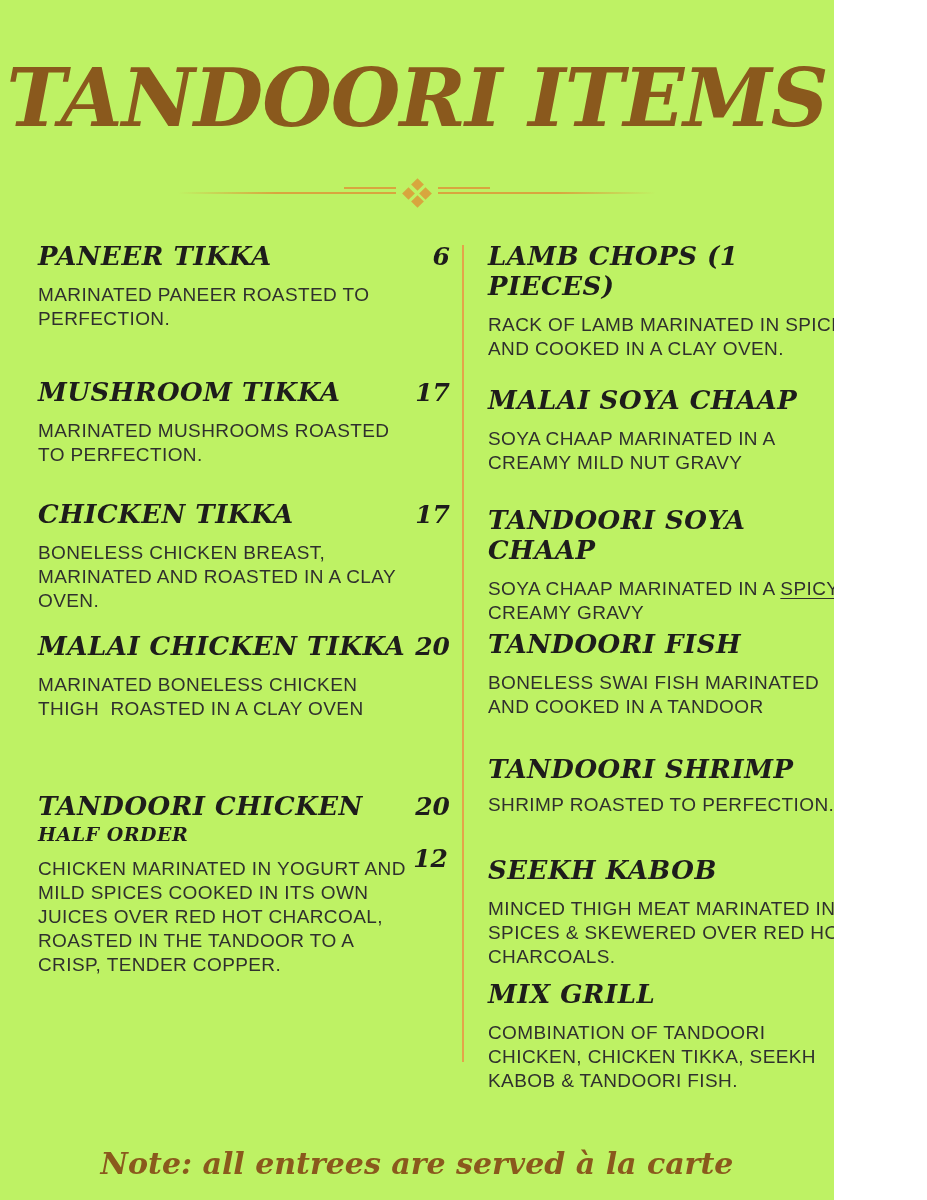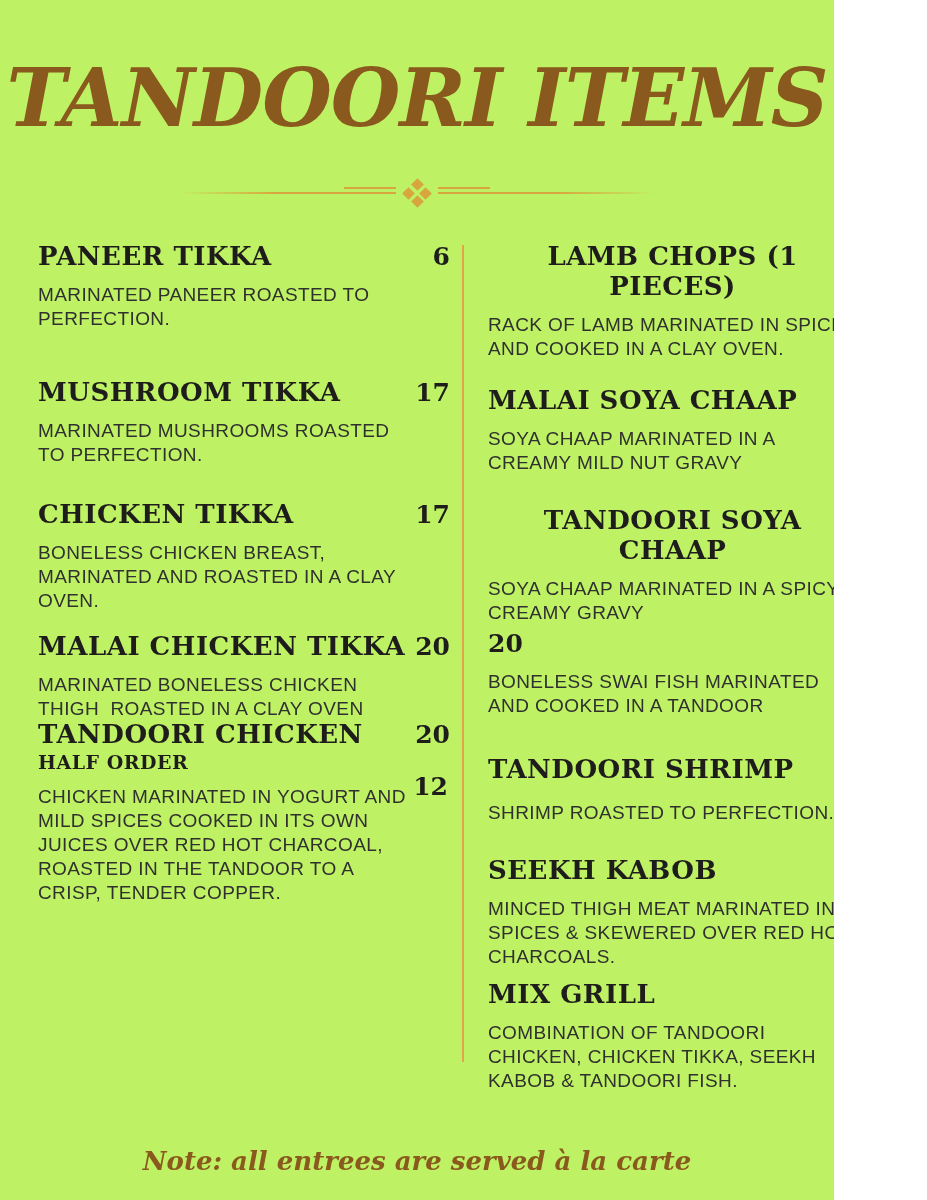--- a/index.html
+++ b/index.html
@@ -37,42 +37,41 @@
   .ornament .d3 { left:0; top:8.5px; }
   .ornament .d4 { right:0; top:8.5px; }
   .v-divider {
     position:absolute; left:462px; top:245px; width:2px; height:817px;
     background:#E3A44A;
   }
   .column { position:absolute; top:0; height:1200px; }
   .item { position:absolute; left:0; width:100%; }
   .name-row { display:flex; justify-content:space-between; align-items:baseline; }
   .item-name, .item-price, .item-subname, .item-subprice {
-    font-family:"DejaVu Serif", serif; font-weight:700;
+    font-family:"DejaVu Serif", serif; font-style:italic; font-weight:700;
     color:#1E1D1B;
-    text-align:center;
   }
   .item-name  { font-size:26px; line-height:1.15; letter-spacing:0.5px; }
   .item-price { font-size:25px; line-height:1.15; }
   .sub-row { margin-top:2px; }
   .item-subname { font-size:19px; line-height:1.15; letter-spacing:0.5px; }
   .item-subprice { position:absolute; right:2px; top:52px; font-size:25px; }
   .item-desc {
     margin-top:11px; max-width:398px;
     font-size:19px; line-height:24px; letter-spacing:0.4px;
     color:#30302E; white-space:pre-wrap;
   }
-  .desc-tight { margin-top:16px; }
+  .desc-tight { margin-top:8px; }
   .desc-after-sub { }
-  .underline { text-underline-offset:3px; }
+  .underline { text-decoration:underline; text-underline-offset:3px; }
   .note {
     position:absolute; top:1146px; left:0; width:100%;
     text-align:center;
     font-family:"DejaVu Serif", serif; font-style:italic; font-weight:700;
-    font-size:26px; color:#8A591D;
+    font-size:30px; color:#8A591D;
   }
 </style>
 </head>
 <body>
 
 <div class="page">
 
   <h1 class="title">TANDOORI ITEMS</h1>
 
   <div class="divider">
@@ -120,21 +119,21 @@
 
     <div class="item" style="top:632px;">
       <div class="name-row">
         <span class="item-name">MALAI CHICKEN TIKKA</span>
         <span class="item-price">20</span>
       </div>
       <div class="item-desc">MARINATED BONELESS CHICKEN
 THIGH  ROASTED IN A CLAY OVEN</div>
     </div>
 
-    <div class="item" style="top:720px;">
+    <div class="item" style="top:792px;">
       <div class="name-row">
         <span class="item-name">TANDOORI CHICKEN</span>
         <span class="item-price">20</span>
       </div>
       <div class="sub-row">
         <span class="item-subname">HALF ORDER</span>
       </div>
       <span class="item-subprice">12</span>
       <div class="item-desc desc-after-sub">CHICKEN MARINATED IN YOGURT AND
 MILD SPICES COOKED IN ITS OWN
@@ -169,20 +168,21 @@
       <div class="name-row">
         <span class="item-name">TANDOORI SOYA CHAAP</span>
         <span class="item-price">15</span>
       </div>
       <div class="item-desc"><span>SOYA CHAAP MARINATED IN A </span><span class="underline">SPICY</span><span>
 CREAMY GRAVY</span></div>
     </div>
 
     <div class="item" style="top:630px;">
       <div class="name-row">
+        <span class="item-name">TANDOORI FISH</span>
         <span class="item-price">20</span>
       </div>
       <div class="item-desc">BONELESS SWAI FISH MARINATED
 AND COOKED IN A TANDOOR</div>
     </div>
 
     <div class="item" style="top:755px;">
       <div class="name-row">
         <span class="item-name">TANDOORI SHRIMP</span>
         <span class="item-price">20</span>

